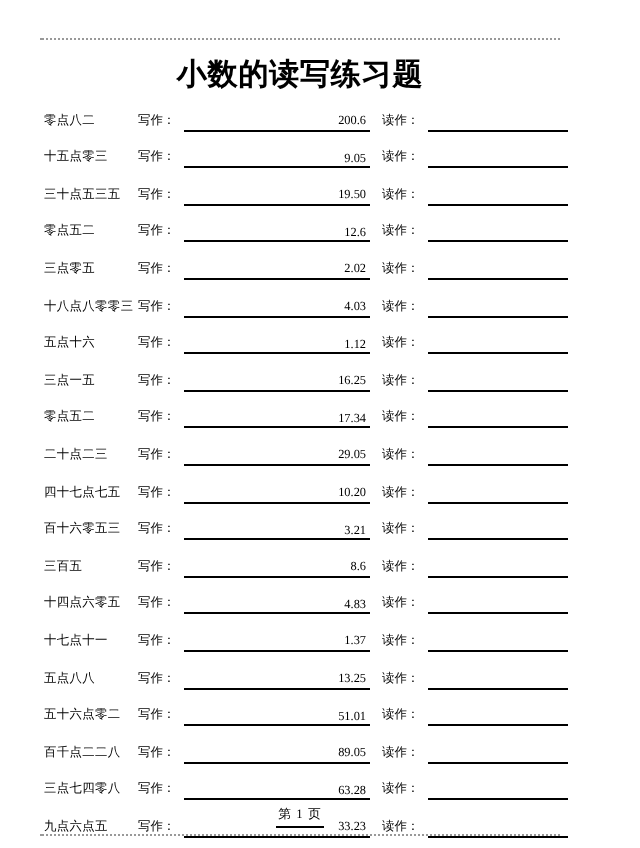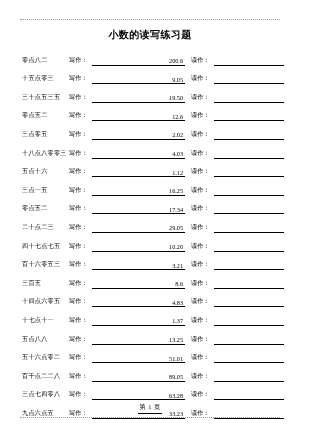--- a/index.html
+++ b/index.html
@@ -28,21 +28,21 @@
     right: 20px;
     border-top: 1px dotted #999999;
     height: 0;
   }
   .doc-title {
     position: absolute;
     top: 28px;
     left: 0;
     width: 100%;
     text-align: center;
-    font-size: 10px;
+    font-size: 15px;
     font-weight: bold;
     letter-spacing: 0.4px;
     font-family: "Liberation Serif", serif;
   }
   .content {
     position: absolute;
     top: 47px;
     left: 22px;
     right: 16px;
   }

